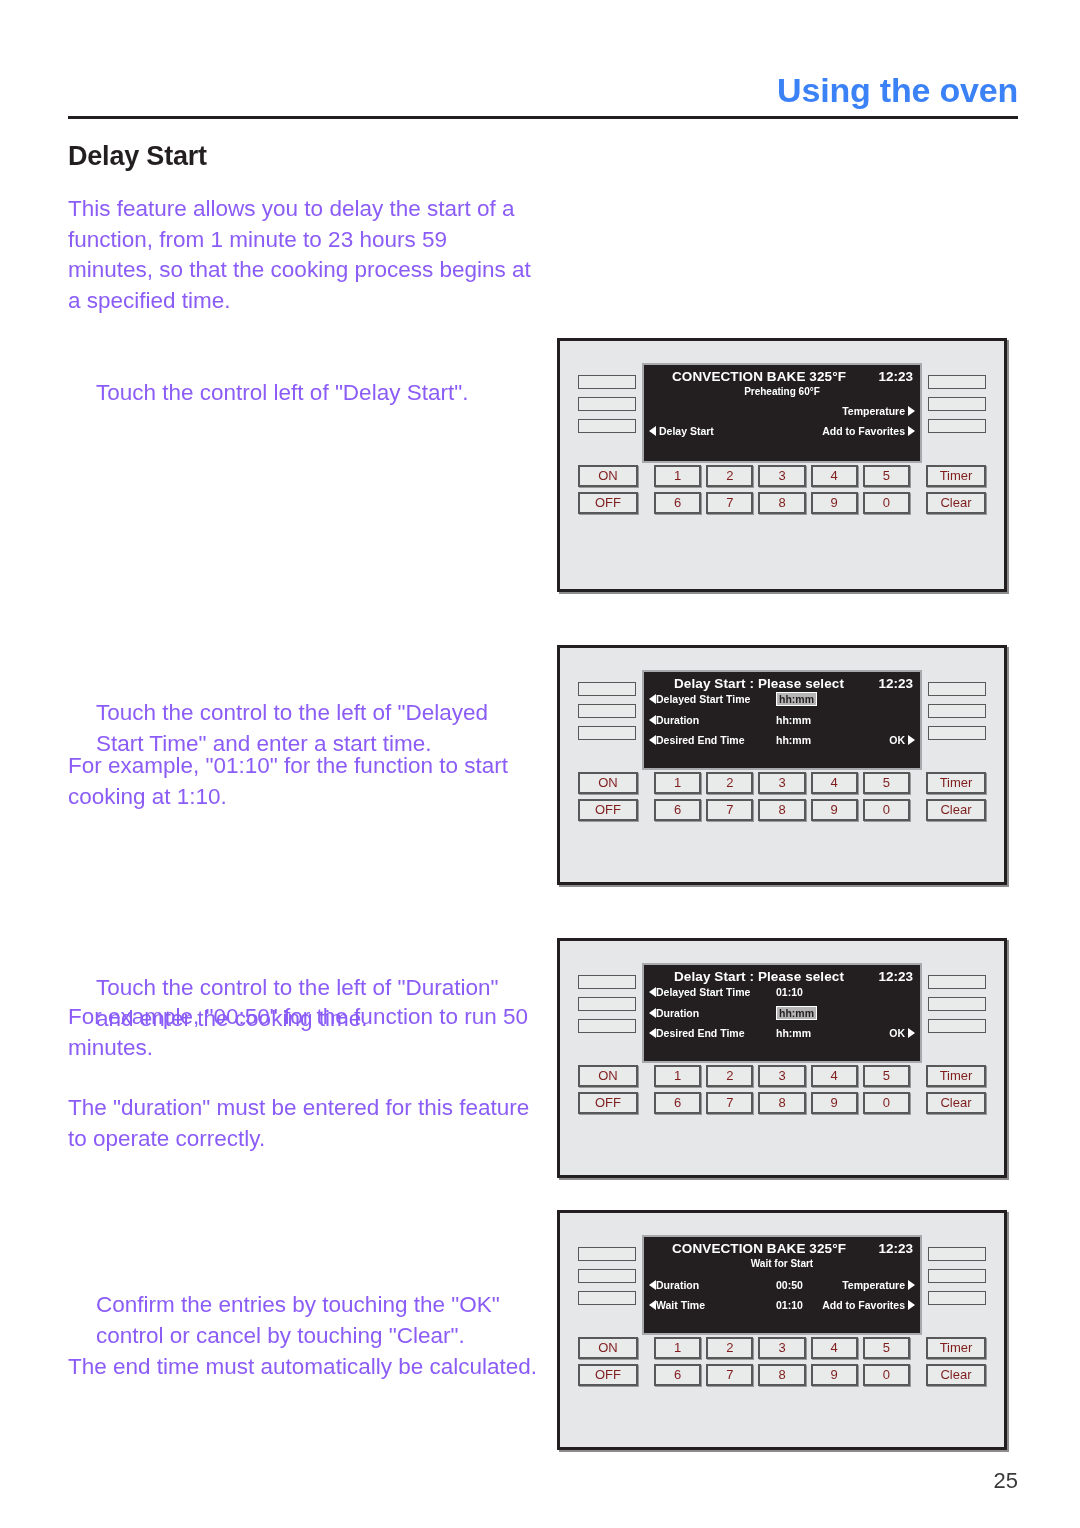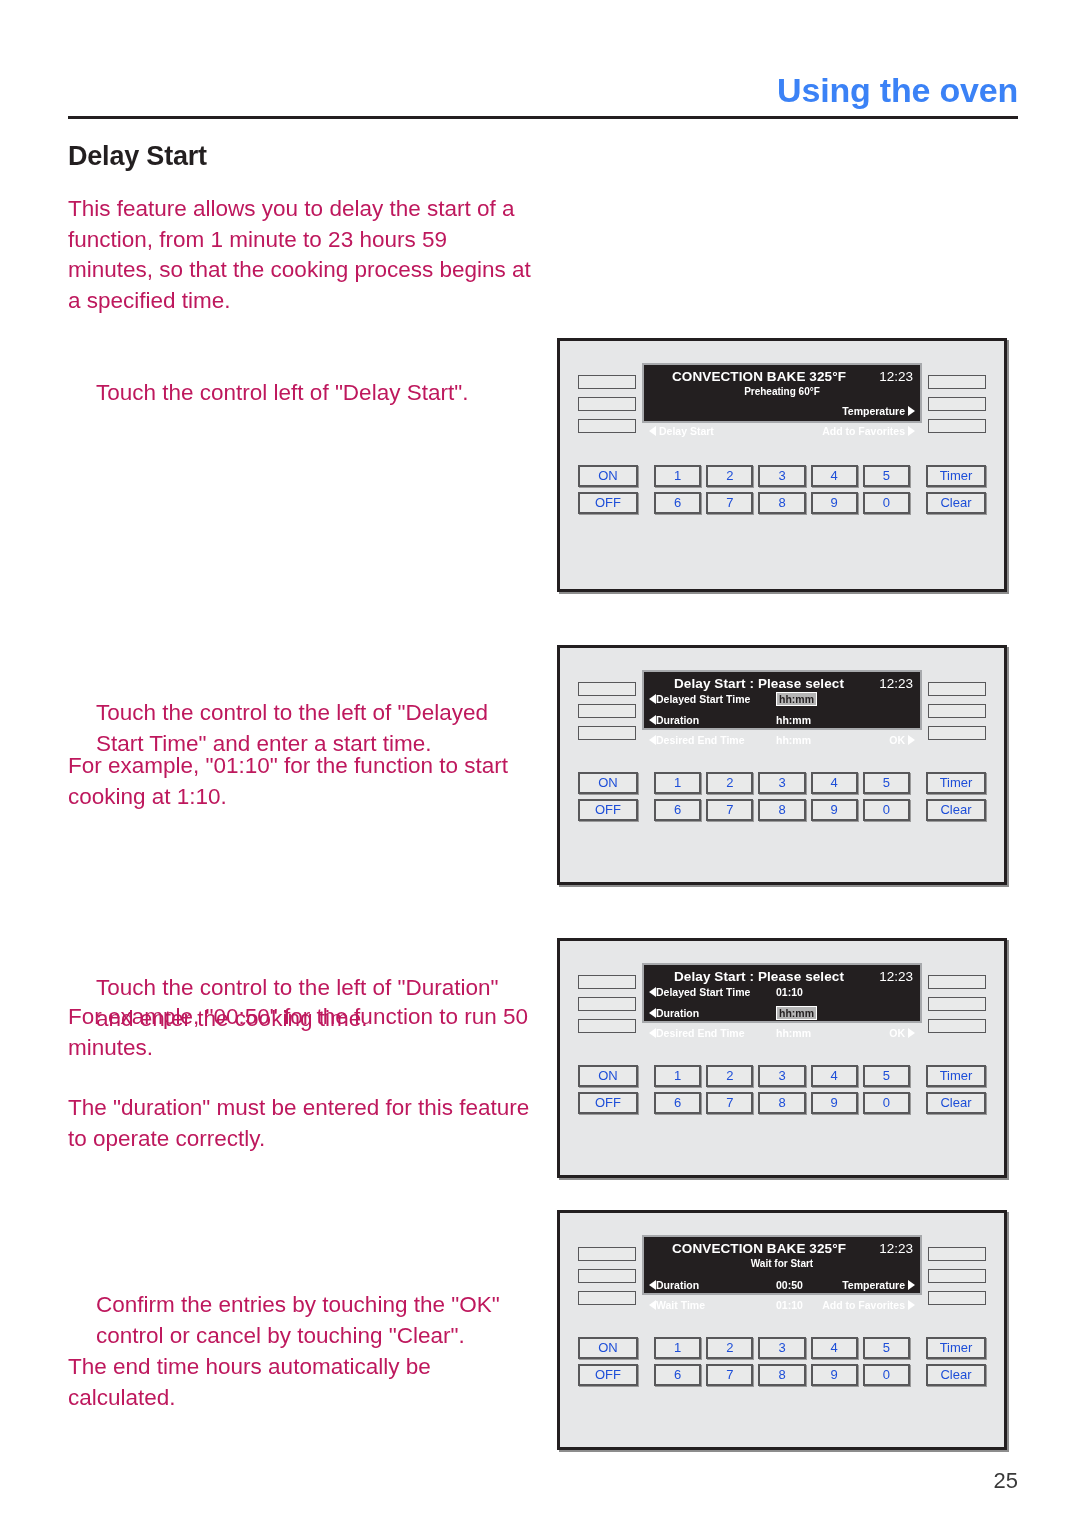--- a/index.html
+++ b/index.html
@@ -54,21 +54,21 @@
     letter-spacing: -0.2px;
   }
 
   
   .text-col {
     position: absolute;
     left: 68px;
     width: 470px;
     font-size: 22.5px;
     line-height: 30.5px;
-    color: #be185d;
+    color: #8b5cf6;
   }
   .para { margin: 0 0 0 0; }
   .para.indent { padding-left: 28px; margin-top: 48px; }
 
   .blk-1 { top: 194px; }
   .blk-1b { top: 330px; }
 
   .blk-2 { top: 650px; }
   .blk-2b { top: 751px; }
 
@@ -126,21 +126,21 @@
     border: 1.5px solid #58585a;
     box-sizing: border-box;
   }
 
   
   .lcd {
     position: absolute;
     left: 82px;
     right: 82px;
     top: 0;
-    height: 60px;
+    height: 100px;
     background: #231f20;
     border: 2px solid #a7a9ac;
     box-sizing: border-box;
     color: #ffffff;
     font-size: 10.5px;
     font-weight: bold;
   }
   .lcd-title {
     position: absolute;
     top: 4px;
@@ -149,21 +149,21 @@
     font-size: 13.5px;
     font-weight: bold;
     letter-spacing: 0.1px;
   }
   .lcd-title.shifted { padding-right: 46px; }
   .lcd-clock {
     position: absolute;
     top: 4px;
     right: 7px;
     font-size: 13.5px;
-    font-weight: normal;
+    font-weight: bold;
     text-align: right;
   }
   .lcd-sub {
     position: absolute;
     top: 21px;
     left: 0; right: 0;
     text-align: center;
     font-size: 10px;
     font-weight: bold;
   }
@@ -247,21 +247,21 @@
   .numrow {
     display: flex;
     gap: 5px;
   }
   .key {
     background: #e9eaea;
     border: 2px solid #58585a;
     box-sizing: border-box;
     font-size: 13px;
     font-weight: normal;
-    color: #1d4ed8;
+    color: #7f1d1d;
     text-align: center;
     line-height: 18px;
     height: 22px;
     box-shadow: 1px 1px 0 #9a9a9a;
     font-family: "Liberation Sans", sans-serif;
   }
   .key.side { width: 60px; }
   .key.num  { flex: 1; }
 </style>
 </head>
@@ -295,21 +295,21 @@
   <p class="para">For example, "00:50" for the function to run 50 minutes.</p>
 </div>
 <div class="text-col blk-3c">
   <p class="para">The "duration" must be entered for this feature to operate correctly.</p>
 </div>
 
 <div class="text-col blk-4">
   <p class="para indent">Confirm the entries by touching the "OK" control or cancel by touching "Clear".</p>
 </div>
 <div class="text-col blk-4b">
-  <p class="para">The end time hours automatically be calculated.</p>
+  <p class="para">The end time must automatically be calculated.</p>
 </div>
 
 <div class="page-number">25</div>
 
 <div class="panel panel-1">
   <div class="display-row">
     <div class="side-keys left">
       <div class="side-key"></div>
       <div class="side-key"></div>
       <div class="side-key"></div>

